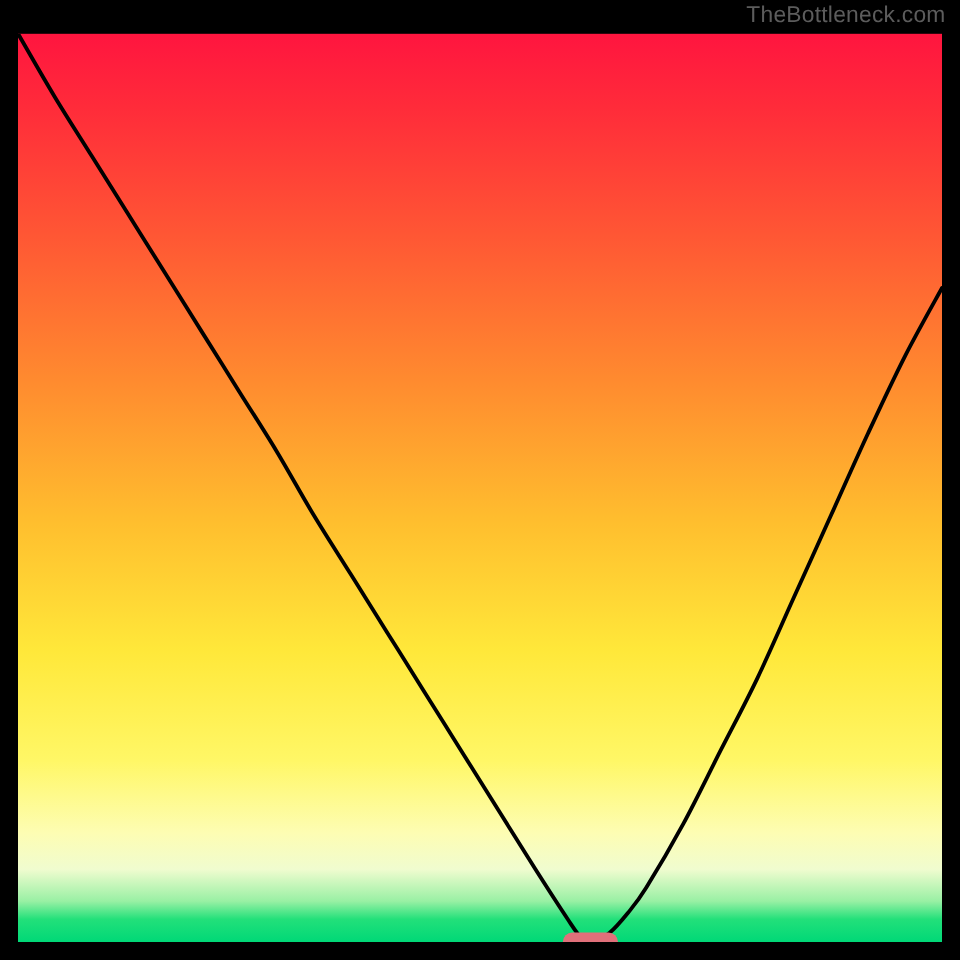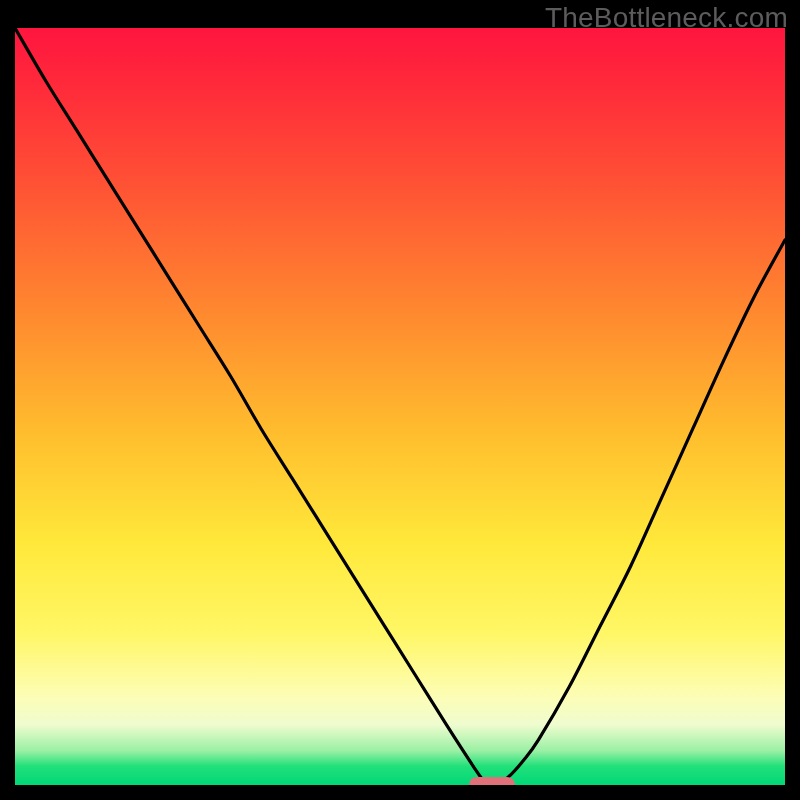--- a/index.html
+++ b/index.html
@@ -15,21 +15,21 @@
     position: relative;
     width: 800px;
     height: 800px;
     background: #000;
   }
   .watermark {
     position: absolute;
     top: 2px;
     right: 12px;
     color: #5c5c5c;
-    font-size: 28px;
+    font-size: 19px;
     font-weight: 500;
     letter-spacing: 0.2px;
     user-select: none;
     z-index: 3;
   }
   .plot-area {
     position: absolute;
     left: 15px;
     top: 28px;
     width: 770px;

